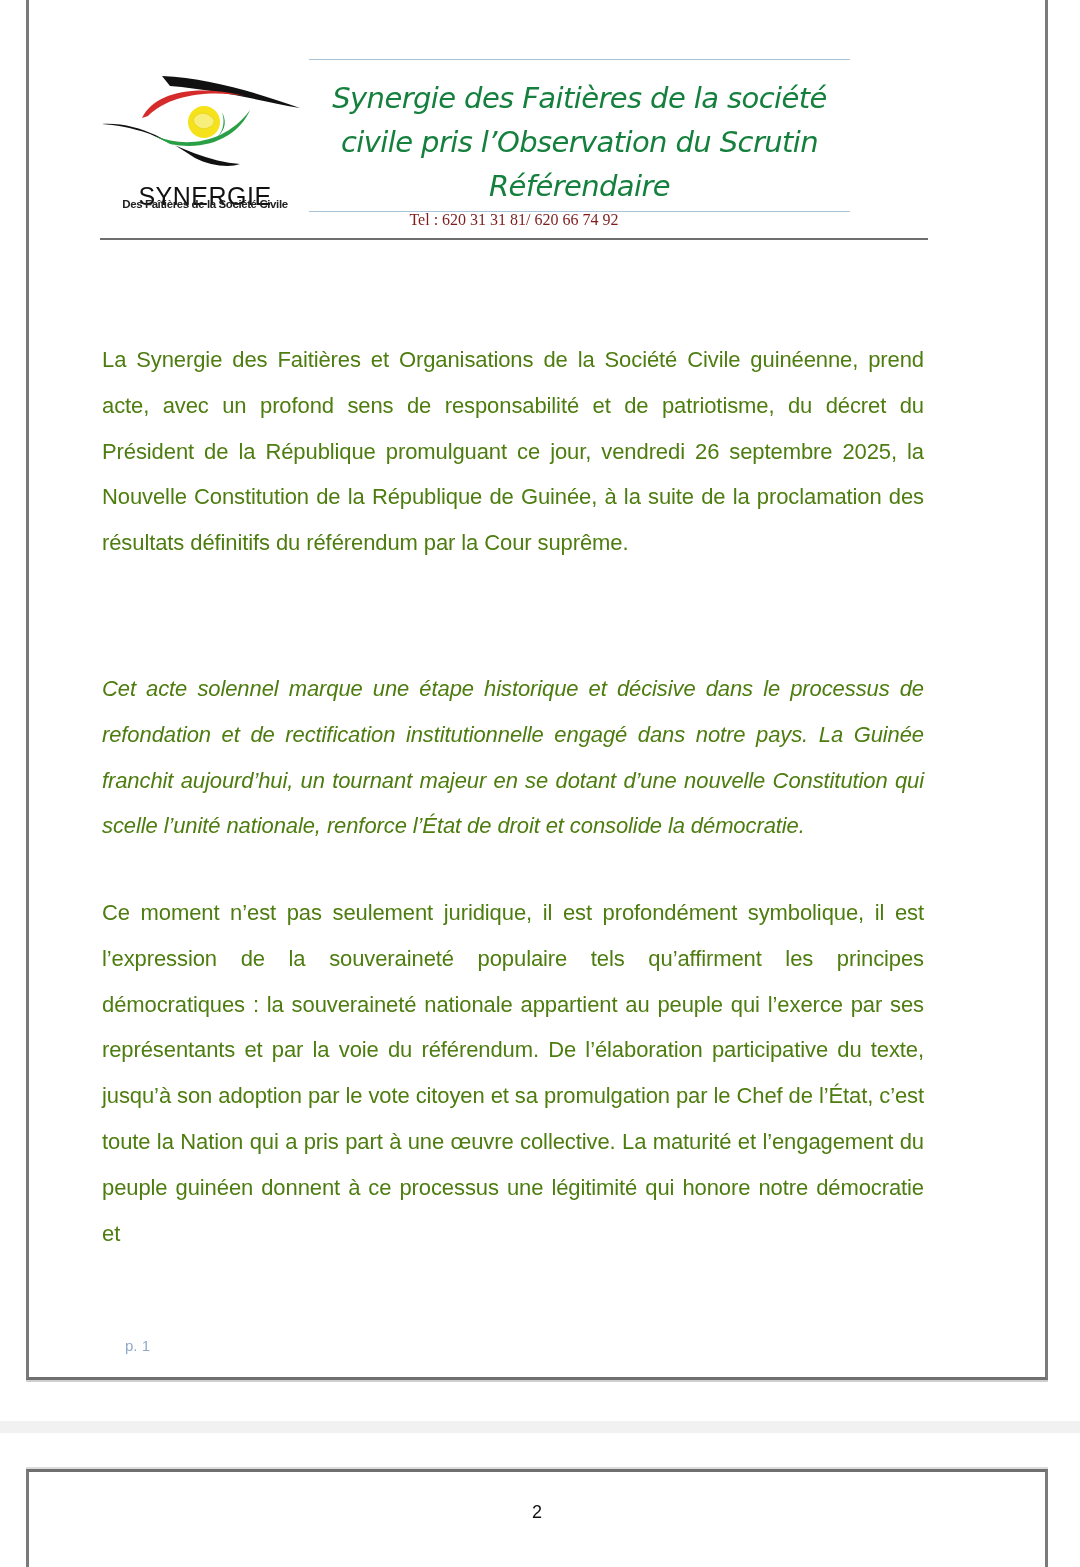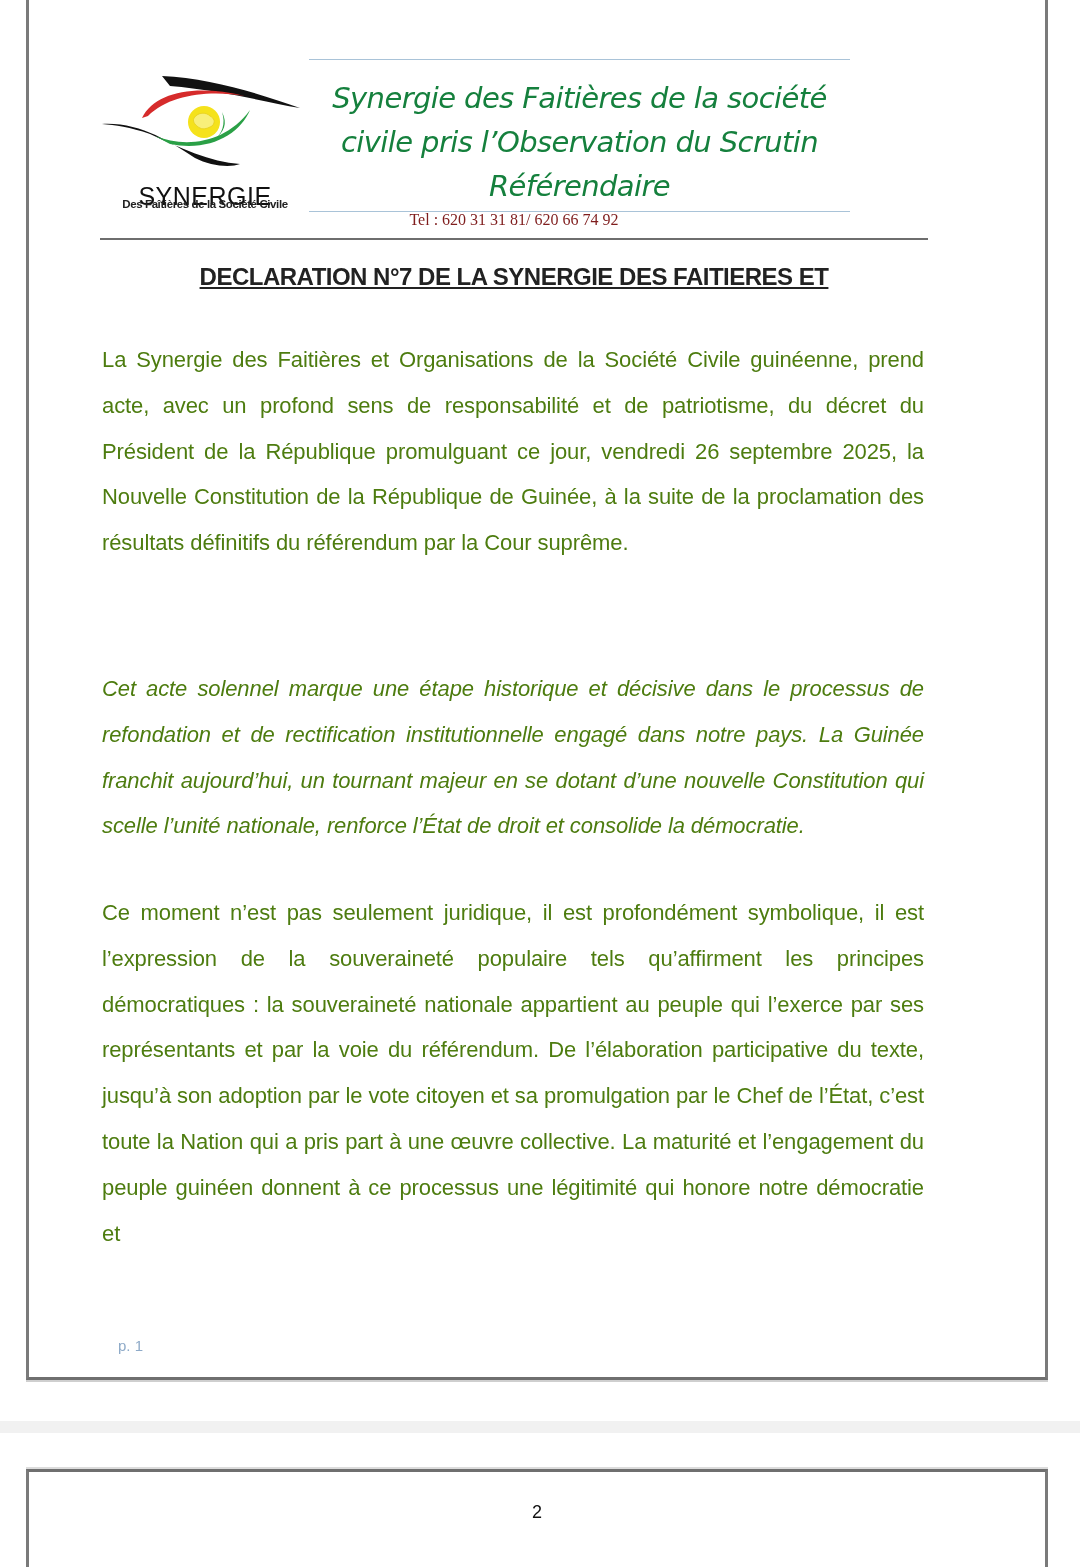--- a/index.html
+++ b/index.html
@@ -164,21 +164,21 @@
       color: #4d7c0f;
       text-align: justify;
       letter-spacing: -0.1px;
     }
     .p1 { top: 337px; }
     .p2 { top: 666px; font-style: italic; }
     .p3 { top: 890px; }
 
     .page-num {
       position: absolute;
-      left: 118px;
+      left: 125px;
       top: 1337px;
       font-family: "Liberation Sans", sans-serif;
       font-size: 15px;
       color: #8eaac8;
     }
     .page2-num {
       position: absolute;
       left: 0;
       top: 30px;
       width: 1016px;
@@ -229,20 +229,19 @@
   <div>Synergie des Faitières de la société</div>
   <div>civile pris l’Observation du Scrutin</div>
   <div>Référendaire</div>
 </div>
 
 <div class="hdr-line-mid"></div>
 <div class="tel">Tel : 620 31 31 81/  620 66 74 92</div>
 <div class="hdr-line-bottom"></div>
 
 <div class="doc-title">
-  <div>DECLARATION N°7 DE LA SYNERGIE DES FAITIERES ET</div>
 </div>
 
 <div class="body-text p1">La Synergie des Faitières et Organisations de la Société Civile guinéenne, prend acte, avec un profond sens de responsabilité et de patriotisme, du décret du Président de la République promulguant ce jour, vendredi 26 septembre 2025, la Nouvelle Constitution de la République de Guinée, à la suite de la proclamation des résultats définitifs du référendum par la Cour suprême.</div>
 <div class="body-text p2">Cet acte solennel marque une étape historique et décisive dans le processus de refondation et de rectification institutionnelle engagé dans notre pays. La Guinée franchit aujourd’hui, un tournant majeur en se dotant d’une nouvelle Constitution qui scelle l’unité nationale, renforce l’État de droit et consolide la démocratie.</div>
 <div class="body-text p3">Ce moment n’est pas seulement juridique, il est profondément symbolique, il est l’expression de la souveraineté populaire tels qu’affirment les principes démocratiques : la souveraineté nationale appartient au peuple qui l’exerce par ses représentants et par la voie du référendum. De l’élaboration participative du texte, jusqu’à son adoption par le vote citoyen et sa promulgation par le Chef de l’État, c’est toute la Nation qui a pris part à une œuvre collective. La maturité et l’engagement du peuple guinéen donnent à ce processus une légitimité qui honore notre démocratie et</div>
 
 <div class="page-num">p. 1</div>
 
 </body></html>

